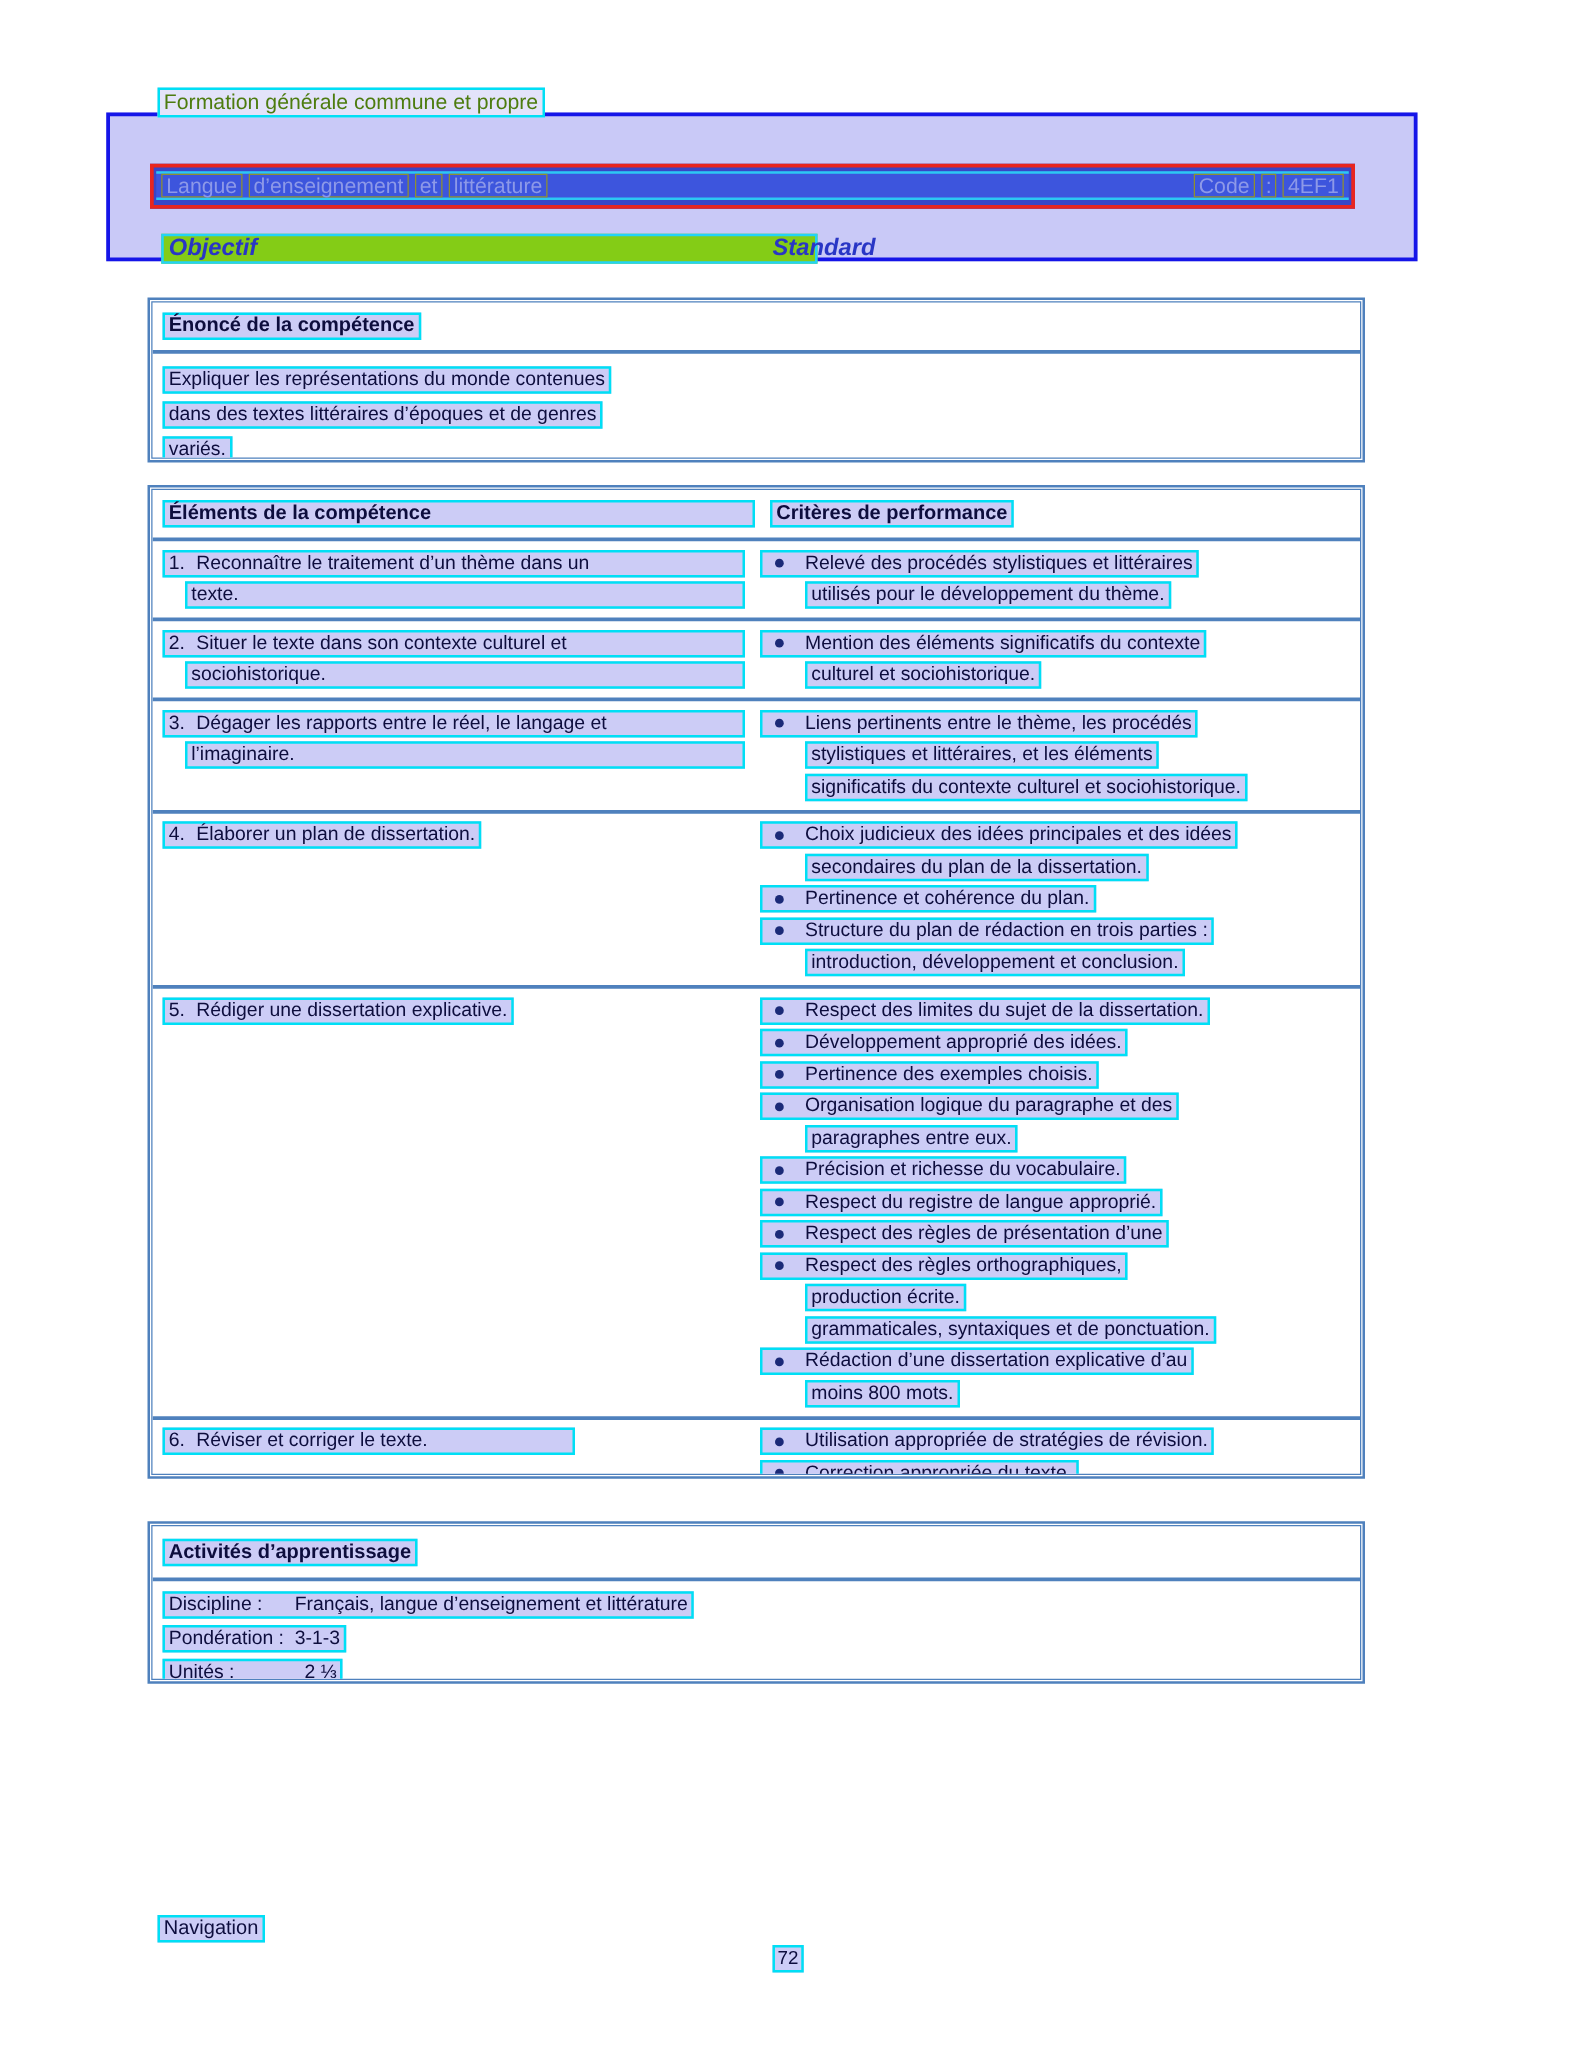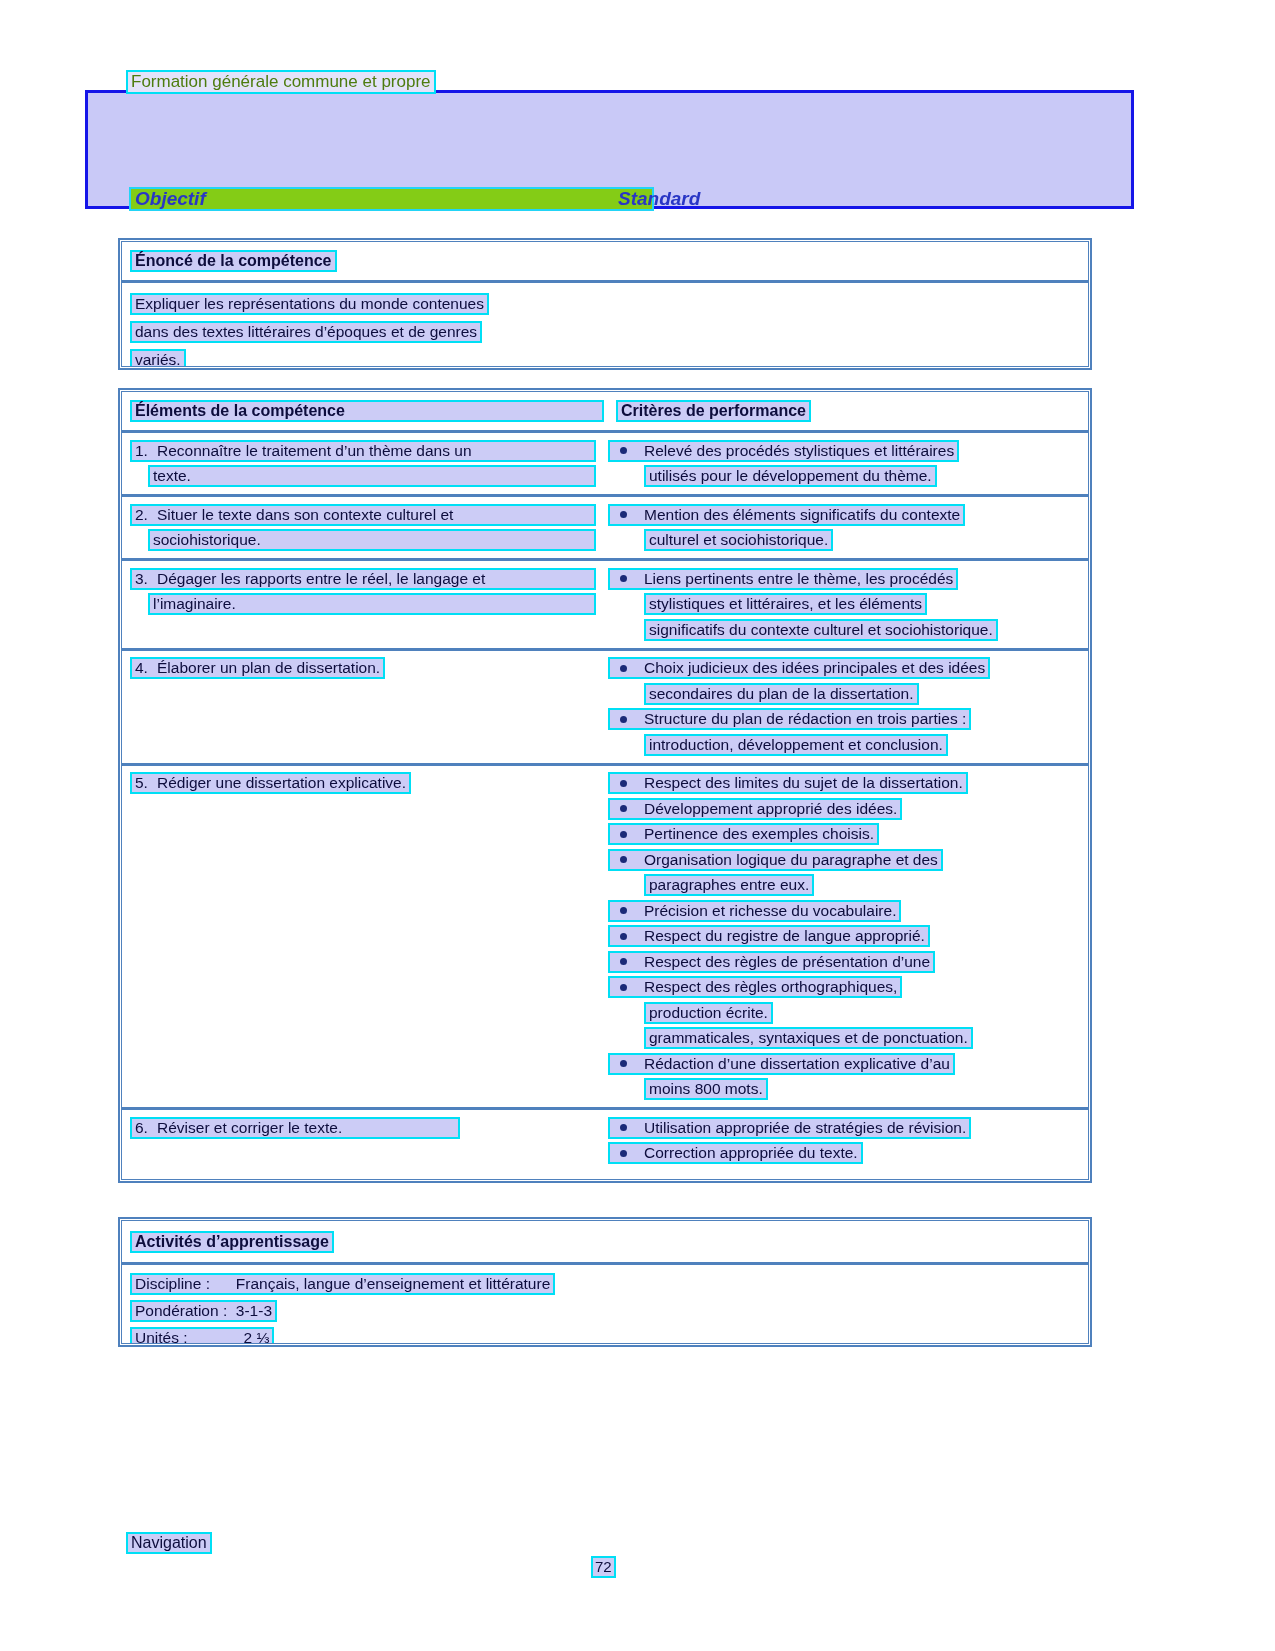--- a/index.html
+++ b/index.html
@@ -51,30 +51,45 @@
   
   .c-row{display:flex;padding:5px 0;}
   .c-row + .c-row{border-top:3px solid #4f81bd;}
   .cl{width:486px;padding-left:8px;box-sizing:border-box;}
   .cr{flex:1;padding-right:4px;}
   #t2-head-left{width:486px;display:flex;padding-right:12px;box-sizing:border-box;}
   .cl .line{padding-right:12px;}
 
   
   #nav{position:absolute;left:126px;top:1532px;}
-  #pageno{position:absolute;left:591px;top:1556px;}
+  #pageno{position:absolute;left:618px;top:1556px;}
 </style>
 </head>
 <body>
 
 <div id="page">
 
   <span id="top-label" class="hl" style="font-size:17px;height:24px;color:#4d7c0f;">Formation générale commune et propre</span>
 
   <div id="panel">
+    <div id="hdr-bar">
+      <div id="hdr-strip">
+        <span class="wgrp">
+          <span class="wbox">Langue</span>
+          <span class="wbox">d’enseignement</span>
+          <span class="wbox">et</span>
+          <span class="wbox">littérature</span>
+        </span>
+        <span class="wgrp">
+          <span class="wbox">Code</span>
+          <span class="wbox">:</span>
+          <span class="wbox">4EF1</span>
+        </span>
+      </div>
+    </div>
     <div id="obj-bar">
       <span class="obj">Objectif</span>
       <span class="std">Standard</span>
     </div>
   </div>
 
   <div class="tbl" style="left:118px;top:238px;width:974px;height:132px;">
     <div class="tbl-in">
       <div class="t-head">
         <span class="hl bold">Énoncé de la compétence</span>
@@ -169,20 +184,23 @@
             </div>
         </div>
         <div class="cr">
           <div class="line">
               <span class="hl"><span class="dot"></span><span>Choix judicieux des idées principales et des idées</span></span>
             </div>
           <div class="line cont">
               <span class="hl">secondaires du plan de la dissertation.</span>
             </div>
           <div class="line">
+              <span class="hl"><span class="dot"></span><span>Pertinence et cohérence du plan.</span></span>
+            </div>
+          <div class="line">
               <span class="hl"><span class="dot"></span><span>Structure du plan de rédaction en trois parties :</span></span>
             </div>
           <div class="line cont">
               <span class="hl">introduction, développement et conclusion.</span>
             </div>
         </div>
       </div>
 
       <div class="c-row">
         <div class="cl">

